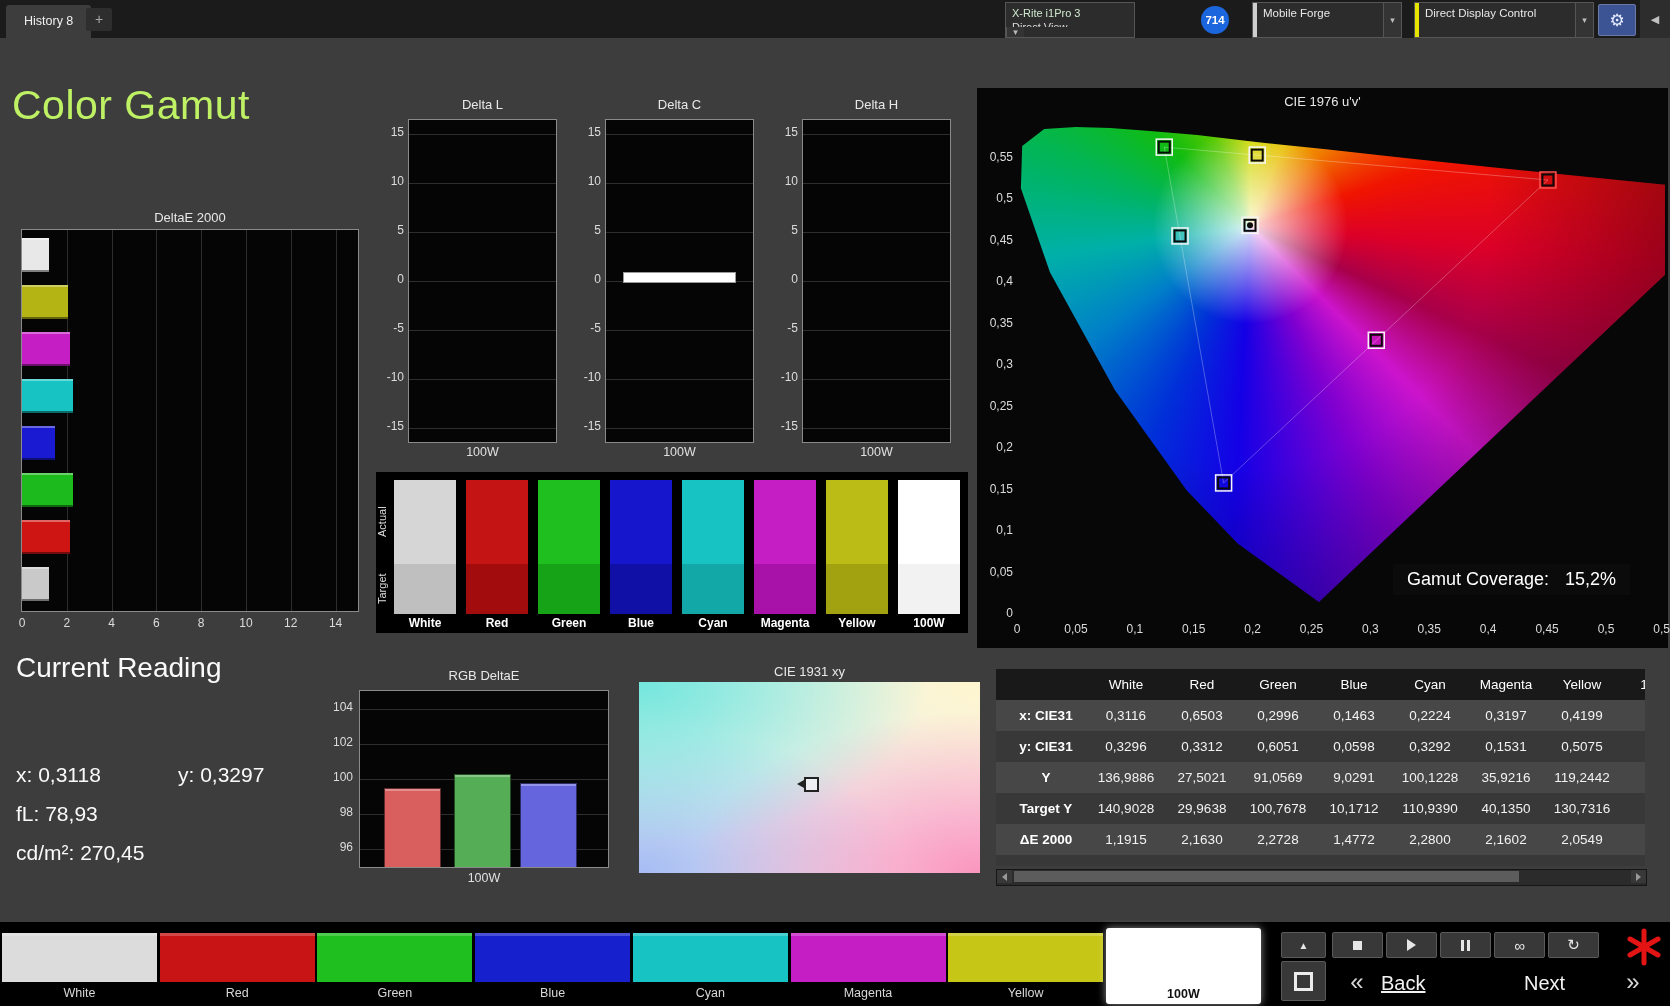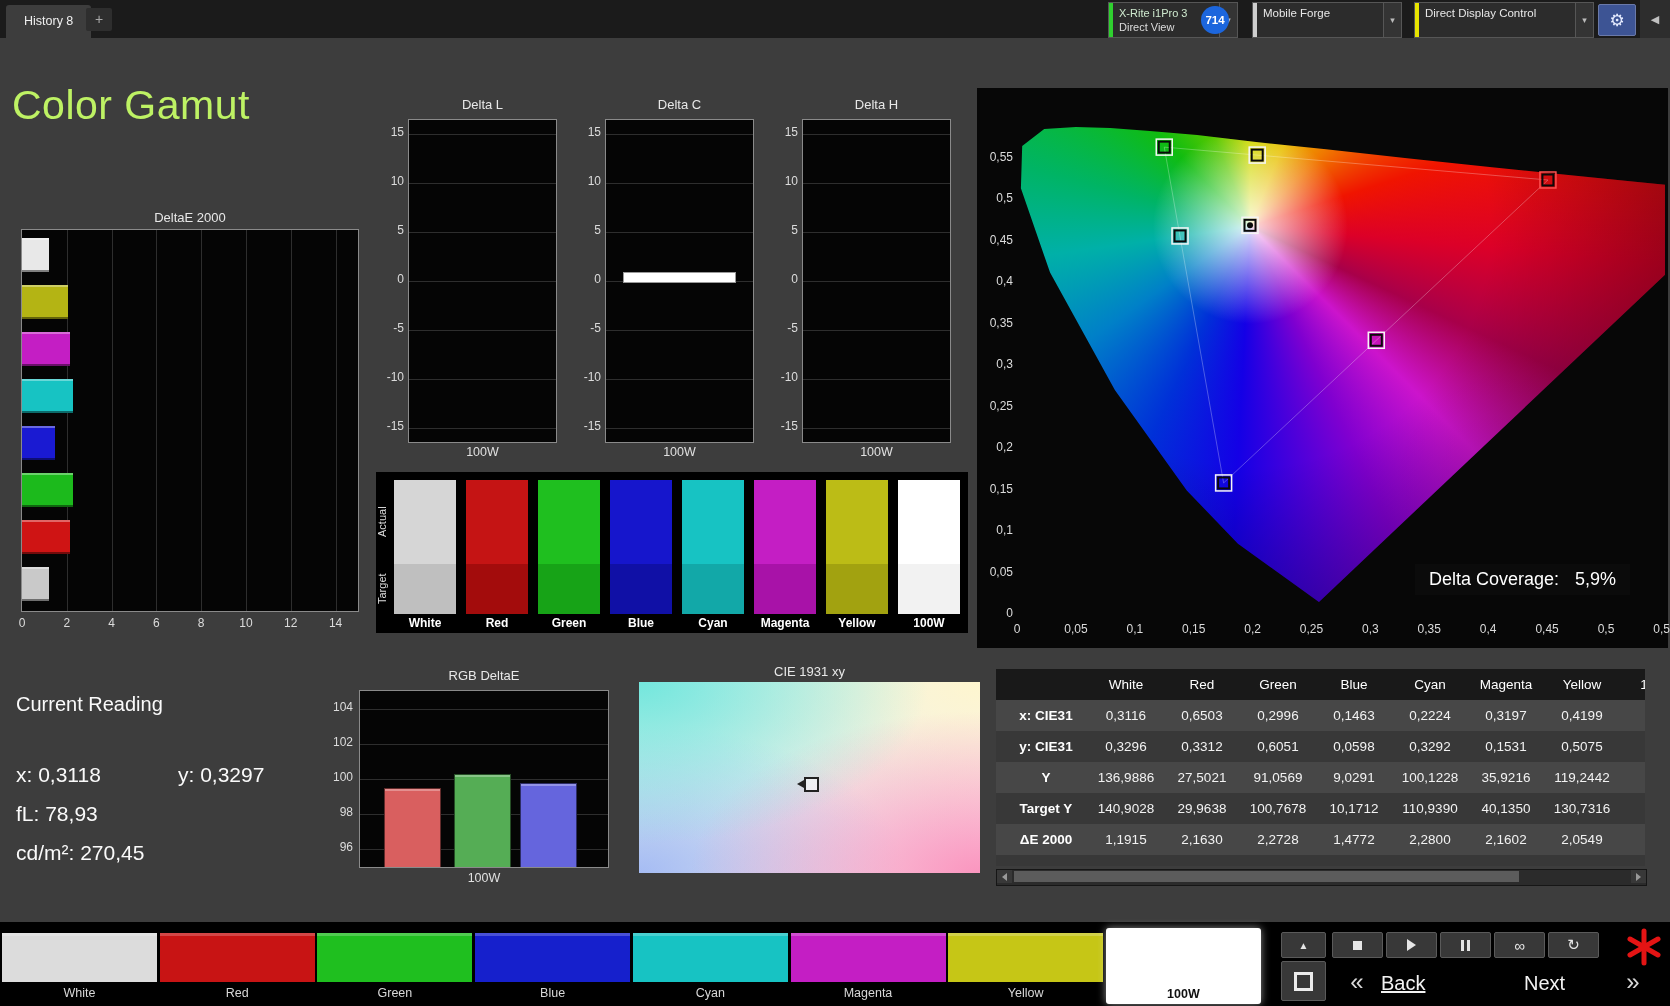--- a/index.html
+++ b/index.html
@@ -71,21 +71,21 @@
       radial-gradient(at 0% 0%, rgba(110,230,220,0.95), rgba(110,230,220,0) 60%),
       radial-gradient(at 100% 100%, rgba(250,140,185,0.9), rgba(250,140,185,0) 60%),
       radial-gradient(at 0% 100%, rgba(150,175,245,0.8), rgba(150,175,245,0) 55%),
       radial-gradient(at 100% 0%, rgba(255,246,205,0.95), rgba(255,246,205,0) 60%),
       linear-gradient(135deg,#d8f2ec,#fdeef3);}
   .cie31-marker{position:absolute;width:11px;height:11px;border:2px solid #222;background:rgba(255,255,255,0.55);}
   .cie31-marker:before{content:"";position:absolute;left:-9px;top:1px;border-top:4px solid transparent;
       border-bottom:4px solid transparent;border-right:7px solid #222;}
 
   
-  .cr-title{position:absolute;left:16px;top:693px;font-size:20px;color:#fafafa;}
+  .cr-title{position:absolute;left:16px;top:652px;font-size:28px;color:#fafafa;}
   .cr-line{position:absolute;font-size:21px;color:#fafafa;}
 
   
   .table-clip{position:absolute;left:996px;top:669px;width:649px;height:197px;overflow:hidden;background:#353535;}
   table.meas{border-collapse:collapse;table-layout:fixed;width:700px;}
   table.meas th,table.meas td{height:31px;padding:0;font-size:13.5px;overflow:hidden;white-space:nowrap;}
   table.meas th{background:#191919;color:#ffffff;font-weight:normal;text-align:center;}
   table.meas td.tl{font-weight:bold;text-align:center;padding-left:8px;color:#ffffff;}
   table.meas td.tv{text-align:center;color:#f2f2f2;}
   tr.odd td{background:#474747;}
@@ -114,21 +114,21 @@
 </style>
 </head>
 <body>
 
 <div id="app">
 
   <div class="topbar">
     <div class="tab-history">History 8</div>
     <div class="tab-add">+</div>
 
-    <div class="dd" style="left:1108px;width:128px;">
+    <div class="dd" style="left:1005px;width:128px;flex-direction:column;">
       <div class="dd-accent" style="background:#2fd02f;"></div>
       <div class="dd-body">
         <div class="dd-line1">X-Rite i1Pro 3</div>
         <div class="dd-line2">Direct View</div>
       </div>
       <div class="dd-chev">▾</div>
     </div>
 
     <div class="badge" style="left:1201px;">714</div>
 
@@ -274,20 +274,21 @@
       <div class="sw-label" style="left: 378px; top: 144px; width: 62px;">Magenta</div>
       <div class="sw-col" style="left: 450px; top: 8px; width: 62px; height: 84px; background: rgb(188, 188, 22);"></div>
       <div class="sw-col" style="left: 450px; top: 92px; width: 62px; height: 50px; background: rgb(162, 162, 16);"></div>
       <div class="sw-label" style="left: 450px; top: 144px; width: 62px;">Yellow</div>
       <div class="sw-col" style="left: 522px; top: 8px; width: 62px; height: 84px; background: rgb(255, 255, 255);"></div>
       <div class="sw-col" style="left: 522px; top: 92px; width: 62px; height: 50px; background: rgb(242, 242, 242);"></div>
       <div class="sw-label" style="left: 522px; top: 144px; width: 62px;">100W</div>
     </div>
 
   <div class="cie-panel">
+    <div class="chart-title" style="left:0;top:6px;width:691px;">CIE 1976 u'v'</div>
     <div class="cie-plot">
       <div class="horseshoe"></div>
       <svg id="cie-svg" width="648" height="502" viewBox="0 0 648 502" style="position:absolute;inset:0;">
           <polygon points="530.9245999999999,63.992999999999995 147.25,31.125 206.6212,366.943" fill="none" stroke="rgba(255,255,255,0.28)" stroke-width="1"></polygon>
           <g>
             <rect x="522.9245999999999" y="55.992999999999995" width="16" height="16" fill="none" stroke="#ff5050" stroke-width="1.5"></rect>
             <rect x="525.4245999999999" y="58.492999999999995" width="11" height="11" fill="none" stroke="#0a0a0a" stroke-width="2"></rect>
           </g>
           <g>
             <rect x="139.25" y="23.125" width="16" height="16" fill="none" stroke="#f5f5f5" stroke-width="1.5"></rect>
@@ -338,21 +339,21 @@
         <div class="tick center" style="left: 218.6px; top: 0px;">0,2</div>
         <div class="tick center" style="left: 277.5px; top: 0px;">0,25</div>
         <div class="tick center" style="left: 336.4px; top: 0px;">0,3</div>
         <div class="tick center" style="left: 395.3px; top: 0px;">0,35</div>
         <div class="tick center" style="left: 454.2px; top: 0px;">0,4</div>
         <div class="tick center" style="left: 513.1px; top: 0px;">0,45</div>
         <div class="tick center" style="left: 572px; top: 0px;">0,5</div>
         <div class="tick center" style="left: 630.9px; top: 0px;">0,55</div>
       </div>
     <div class="coverage">
-      <span>Delta Coverage:</span><span class="val">5,9%</span>
+      <span>Gamut Coverage:</span><span class="val">15,2%</span>
     </div>
   </div>
 
   <div class="cr-title">Current Reading</div>
   <div class="cr-line" style="left:16px;top:763px;">x: 0,3118</div>
   <div class="cr-line" style="left:178px;top:763px;">y: 0,3297</div>
   <div class="cr-line" style="left:16px;top:802px;">fL: 78,93</div>
   <div class="cr-line" style="left:16px;top:841px;">cd/m²: 270,45</div>
 
   <div class="chart-title" style="left:359px;top:668px;width:250px;">RGB DeltaE</div>

